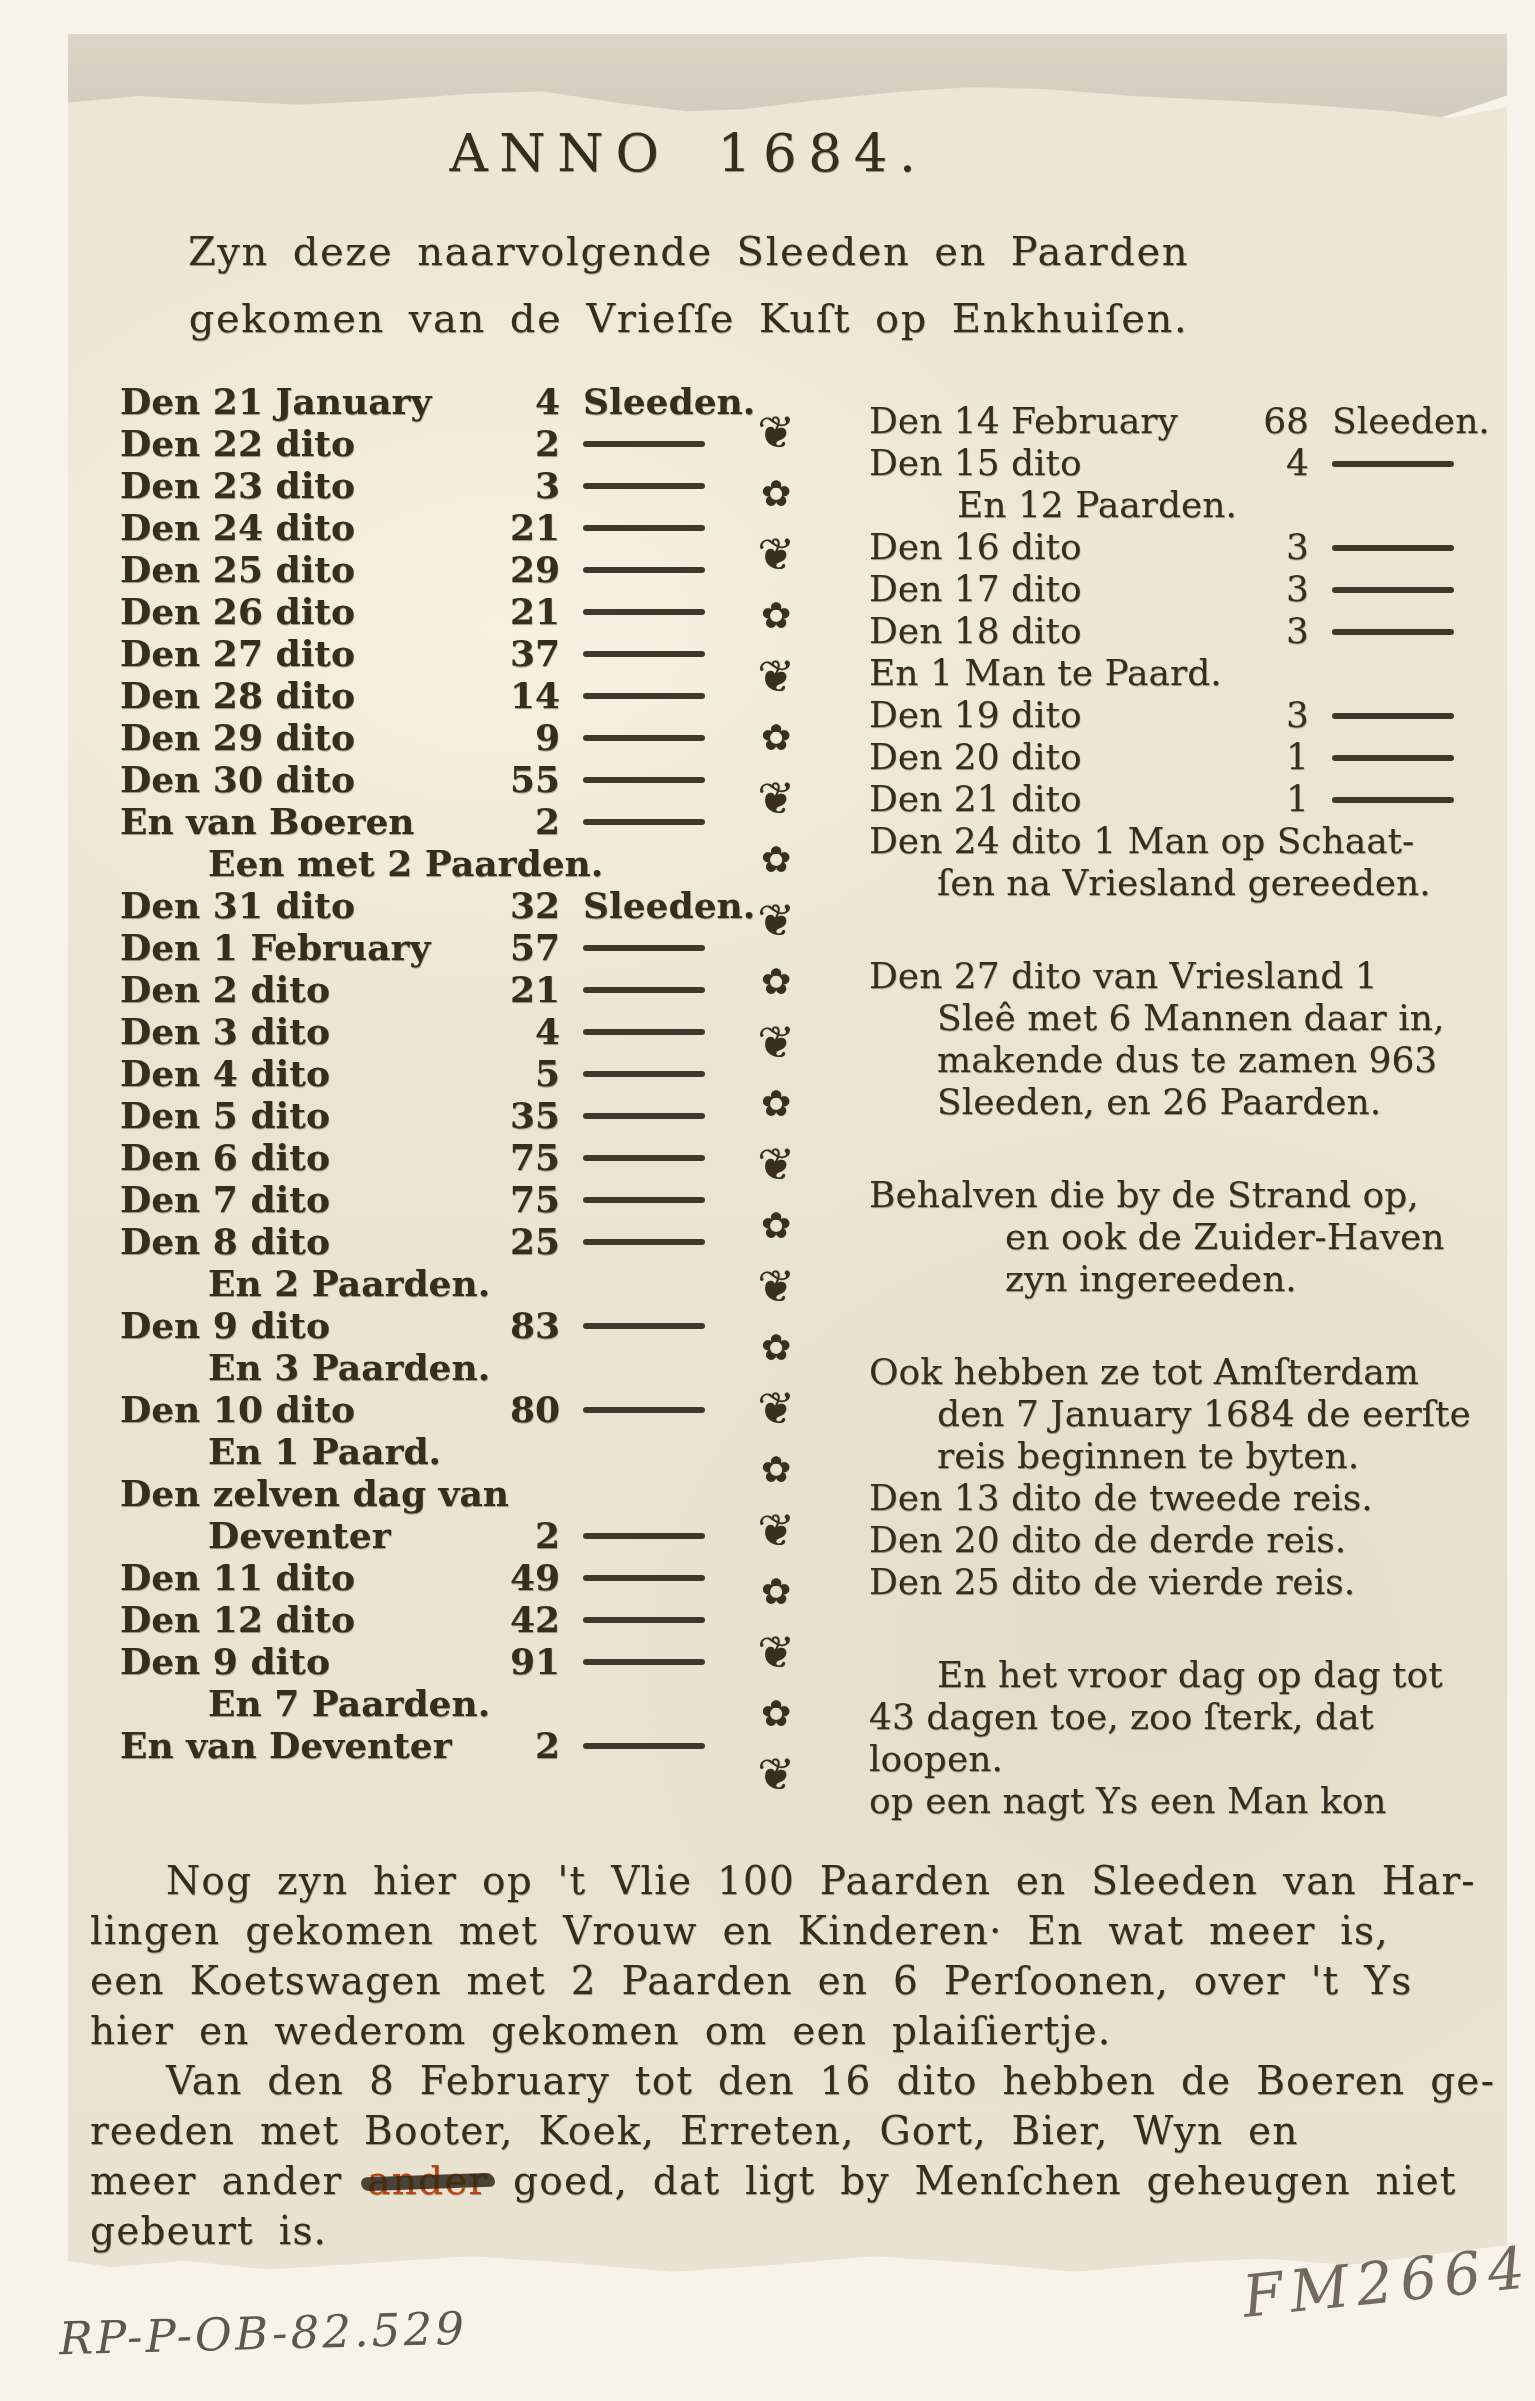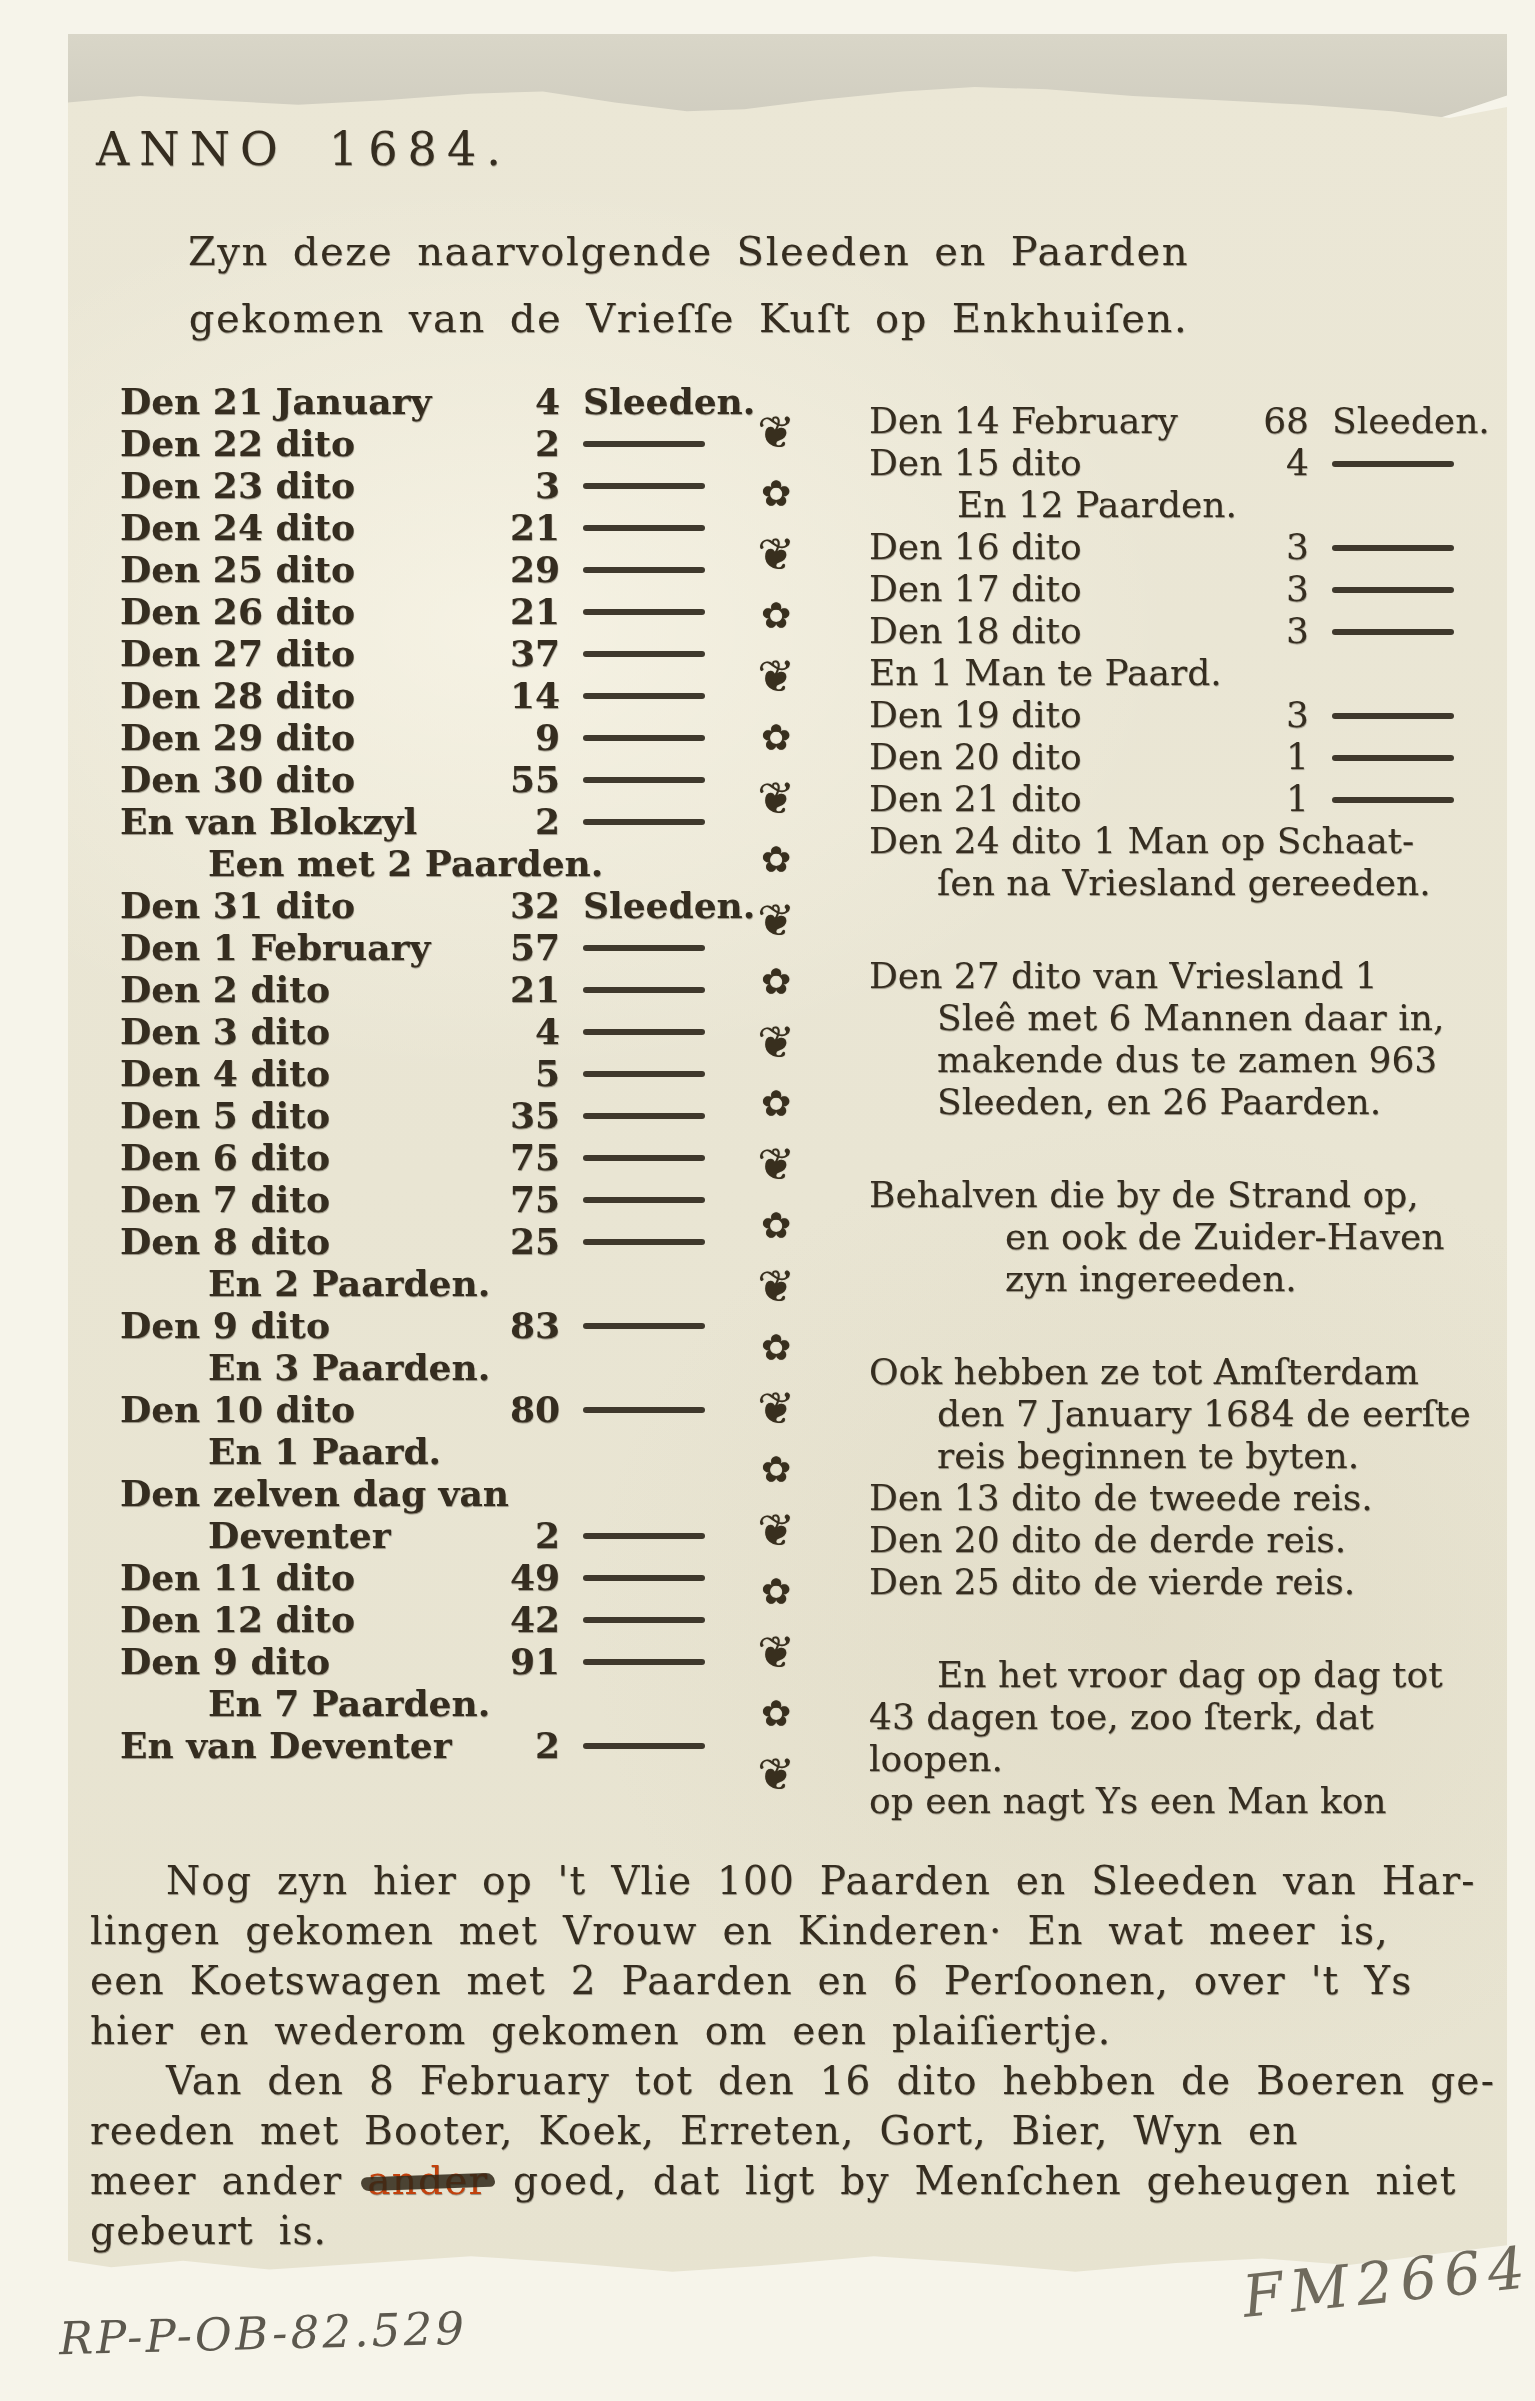--- a/index.html
+++ b/index.html
@@ -21,22 +21,22 @@
       radial-gradient(961px 640px at 30% 25%, rgba(255,252,240,.55), transparent 70%),
       radial-gradient(800px 720px at 75% 70%, rgba(203,194,166,.22), transparent 70%),
       linear-gradient(#ebe7d6,#e7e3d0);
     clip-path:polygon(
       0% 1.2%,5% 0.9%,10% 1.1%,16% 1.3%,22% 1.1%,28% 0.8%,33% 0.7%,38% 1.2%,43% 1.6%,47% 1.5%,52% 1.1%,58% 0.7%,63% 0.5%,68% 0.6%,74% 0.9%,80% 1.1%,86% 1.3%,92% 1.6%,96% 1.9%,100% 1.4%,
       100% 98.2%,95% 98.6%,89% 99.1%,83% 98.8%,77% 99.0%,70% 99.4%,63% 99.0%,56% 98.7%,49% 99.1%,42% 99.4%,35% 99.0%,28% 98.7%,21% 99.0%,14% 99.3%,8% 98.9%,3% 99.2%,0% 98.9%);
   }
   .printed{ text-shadow:0.5px 0.5px 0.8px rgba(52,44,31,.45); }
 
   #title{
-    position:absolute;left:96px;top:122px;width:1185px;text-align:left;
-    font-size:46px;letter-spacing:.22em;word-spacing:.35em;white-space:nowrap;
+    position:absolute;left:96px;top:122px;width:1185px;text-align:center;
+    font-size:53px;letter-spacing:.22em;word-spacing:.35em;white-space:nowrap;
   }
   #subtitle{
     position:absolute;left:96px;top:218px;width:1185px;text-align:center;
     font-size:40px;line-height:67px;letter-spacing:1.6px;word-spacing:9.6px;white-space:nowrap;
   }
 
   #left-col{position:absolute;left:120px;top:380px;width:624px;font-weight:bold;}
   #right-col{position:absolute;left:869px;top:400px;width:648px;}
   .row{position:relative;height:42px;font-size:36px;line-height:42px;white-space:nowrap;}
   .gapRow{height:51px;}
@@ -136,21 +136,21 @@
         <span class="lbl">Den 29 dito</span>
         <span class="num">9</span>
         <div class="dash"></div>
       </div>
       <div class="row">
         <span class="lbl">Den 30 dito</span>
         <span class="num">55</span>
         <div class="dash"></div>
       </div>
       <div class="row">
-        <span class="lbl">En van Blokzyl</span>
+        <span class="lbl">En van Boeren</span>
         <span class="num">2</span>
         <div class="dash"></div>
       </div>
       <div class="row">
         <span class="note">Een met 2 Paarden.</span>
       </div>
       <div class="row">
         <span class="lbl">Den 31 dito</span>
         <span class="num">32</span>
         <span class="tail">Sleeden.</span>

